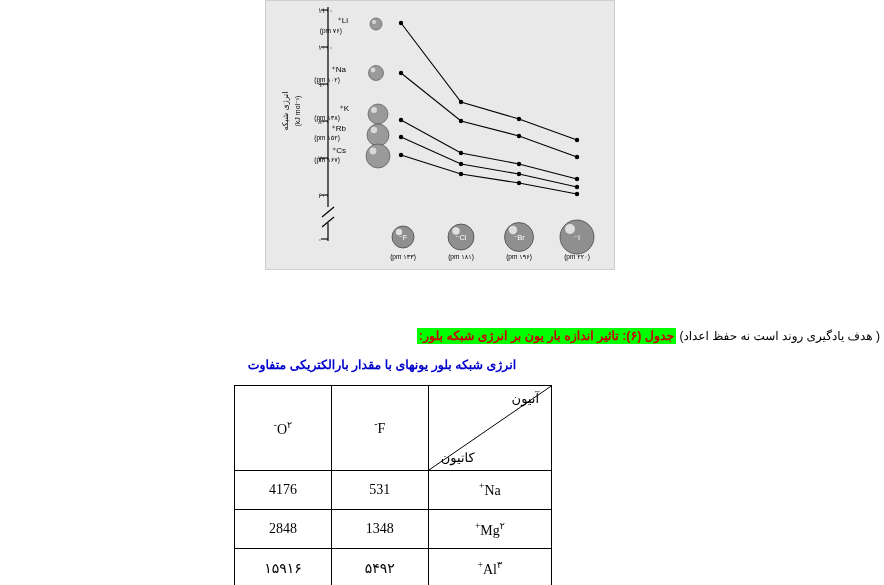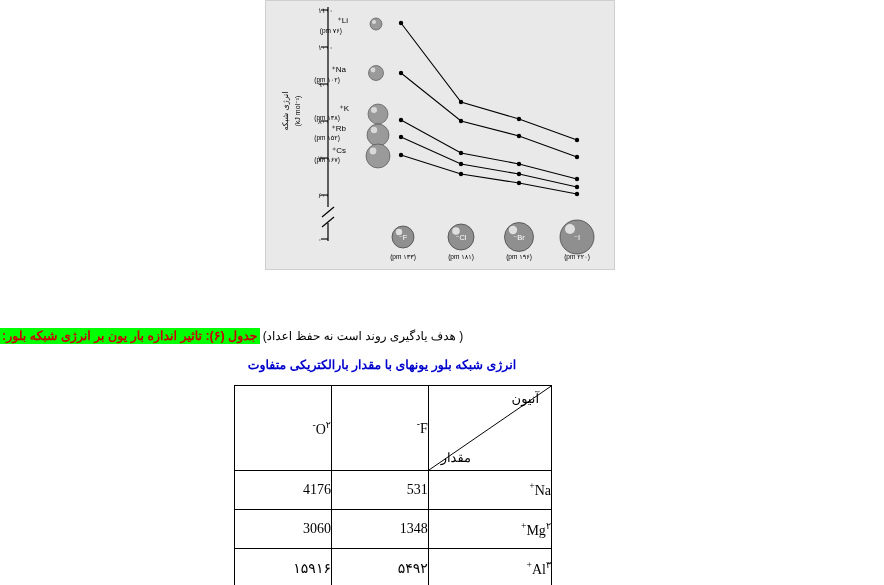--- a/index.html
+++ b/index.html
@@ -27,21 +27,21 @@
     border: 1px solid #cfcfcf;
     box-sizing: border-box;
     margin-left: 32px;
   }
   #chart-svg { display: block; }
   #table-caption-row {
     position: absolute;
     top: 328px;
     left: 0;
     width: 884px;
-    text-align: left;
+    text-align: right;
     direction: rtl;
     white-space: nowrap;
     font-size: 12.5px;
   }
   #table-caption-row .caption-main {
     background: #00ff00;
     color: #cc0000;
     font-weight: bold;
     font-family: "Liberation Sans", sans-serif;
     padding: 1px 2px;
@@ -69,20 +69,21 @@
   #data-table {
     position: absolute;
     left: 234px;
     top: 385px;
     width: 318px;
     border-collapse: collapse;
     direction: rtl;
   }
   #data-table td {
     border: 1px solid #000;
+    text-align: center;
     vertical-align: middle;
     font-family: "Liberation Serif", serif;
     font-size: 14px;
     height: 38px;
     padding: 0;
   }
   #data-table td.corner-cell {
     position: relative;
     width: 124px;
     height: 84px;
@@ -247,21 +248,21 @@
 
 <table id="data-table">
   <tbody>
     <tr>
       <td class="corner-cell">
         <div class="corner-inner">
           <svg class="corner-diag" viewBox="0 0 124 84" preserveAspectRatio="none">
             <line x1="124" y1="0" x2="0" y2="84" stroke="#000" stroke-width="1"></line>
           </svg>
           <span class="corner-top-label">آنیون</span>
-          <span class="corner-bottom-label">مقدار</span>
+          <span class="corner-bottom-label">کاتیون</span>
         </div>
       </td>
       <td class="col-head">
         <span>F</span><sup>-</sup>
       </td>
       <td class="col-head">
         <span>O</span><sup>۲-</sup>
       </td>
     </tr>
 
@@ -271,21 +272,21 @@
       </td>
       <td>531</td>
       <td>4176</td>
     </tr>
 
     <tr>
       <td class="ion-label">
         <span>Mg</span><sup>۲+</sup>
       </td>
       <td>1348</td>
-      <td>3060</td>
+      <td>2848</td>
     </tr>
 
     <tr>
       <td class="ion-label">
         <span>Al</span><sup>۳+</sup>
       </td>
       <td>۵۴۹۲</td>
       <td>۱۵۹۱۶</td>
     </tr>
   </tbody>

